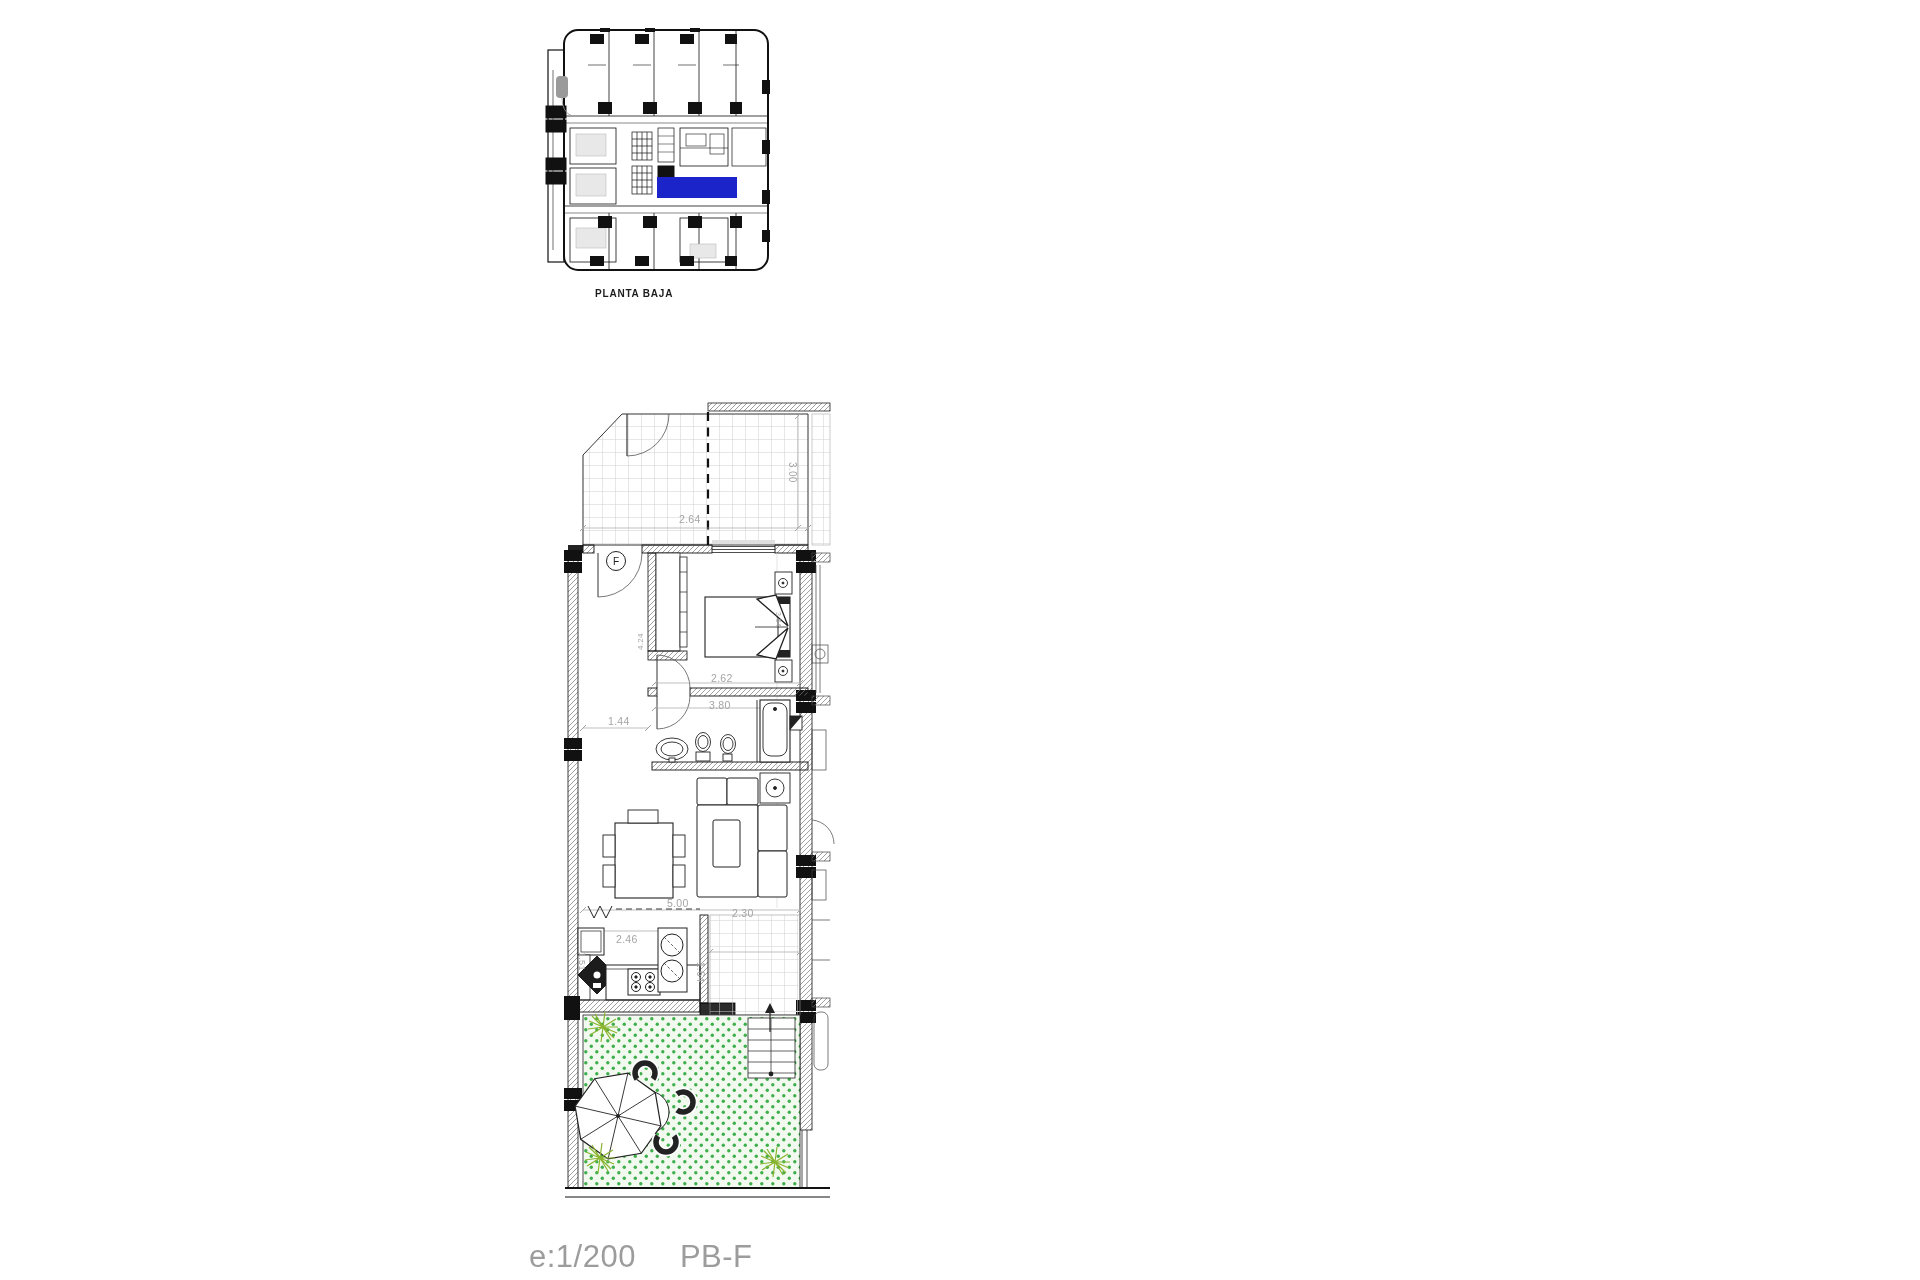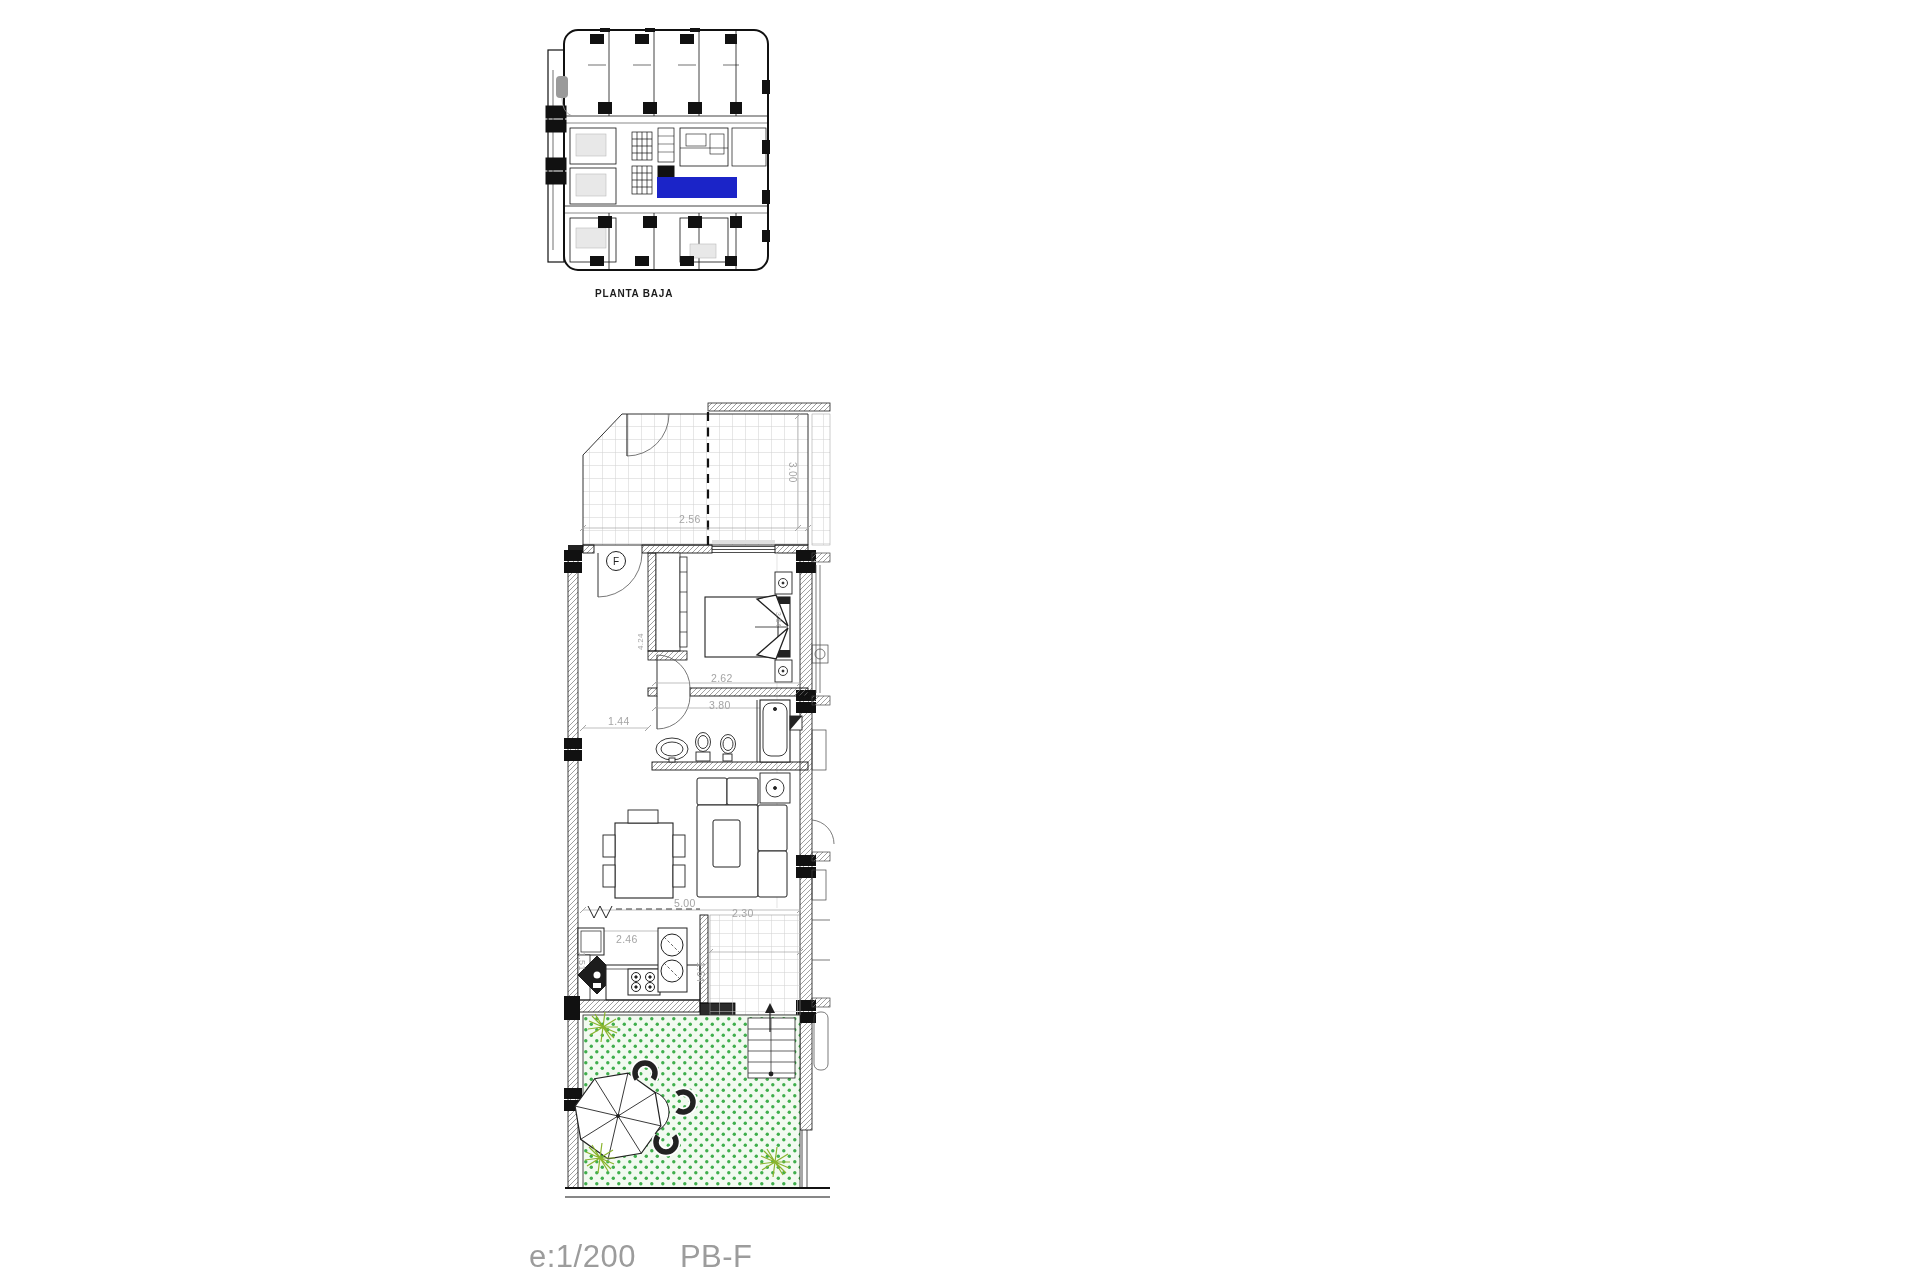--- a/index.html
+++ b/index.html
@@ -433,28 +433,28 @@
         <path d="M225,762 l15,0 M225,762 l-15,2 M225,762 l11,11 M225,762 l-11,-11 M225,762 l2,-15 M225,762 l-2,15 M225,762 l13,-8 M225,762 l-13,8 M225,762 l8,13 M225,762 l-8,-13 M225,762 l14,6 M225,762 l-14,-6"></path>
       </g>
     </g>
 
     <g stroke="#111">
       <line x1="15" y1="788" x2="280" y2="788" stroke-width="1.8"></line>
       <line x1="15" y1="797" x2="280" y2="797" stroke-width="1.2"></line>
     </g>
   </svg>
 
-  <span class="dim" style="left:129px;top:114px">2.56</span>
+  <span class="dim" style="left:129px;top:114px">2.64</span>
   <span class="dim f10 rot90" style="left:247px;top:62px">3.00</span>
   <span class="dim f8 rotn90" style="left:87px;top:250px">4.24</span>
   <span class="dim" style="left:161px;top:273px">2.62</span>
   <span class="dim" style="left:159px;top:300px">3.80</span>
   <span class="dim" style="left:58px;top:316px">1.44</span>
   <span class="dim f7 rot90" style="left:232px;top:212px">3.64</span>
-  <span class="dim" style="left:124px;top:498px">5.00</span>
+  <span class="dim" style="left:117px;top:498px">5.00</span>
   <span class="dim" style="left:66px;top:534px">2.46</span>
   <span class="dim f9 rot90" style="left:36px;top:552px">1.51</span>
   <span class="dim" style="left:182px;top:508px">2.30</span>
   <span class="dim f10 rot90" style="left:155px;top:562px">1.64</span>
 </div>
 
 <div class="abs footer">
   <span>e:1/200</span>
   <span>PB-F</span>
 </div>

